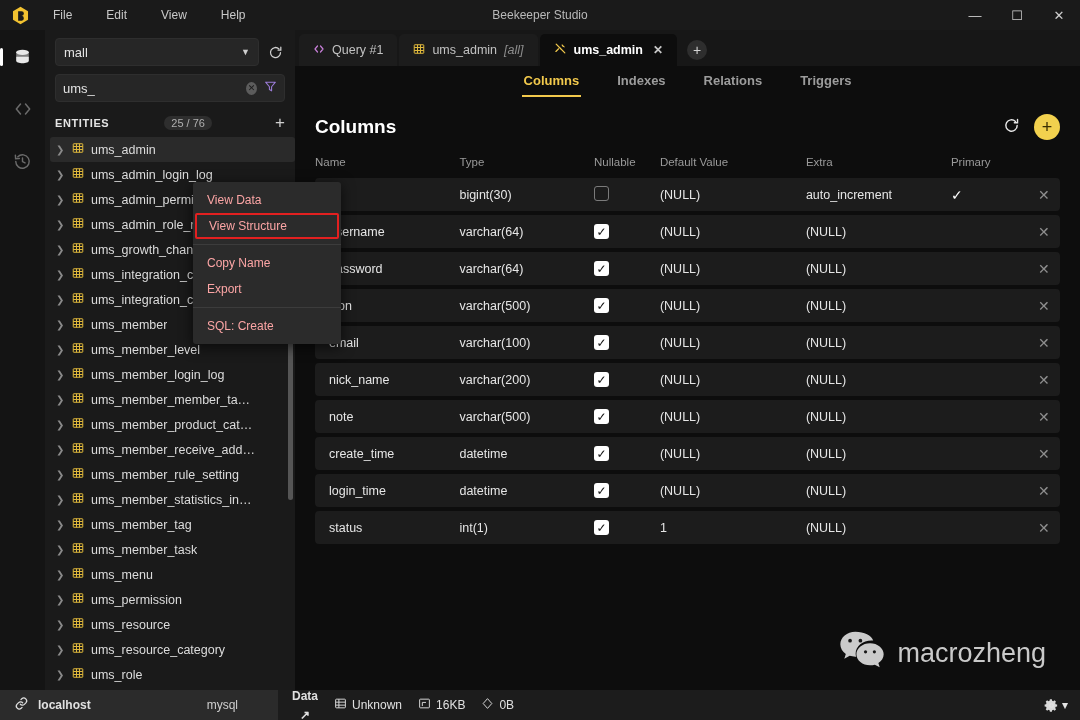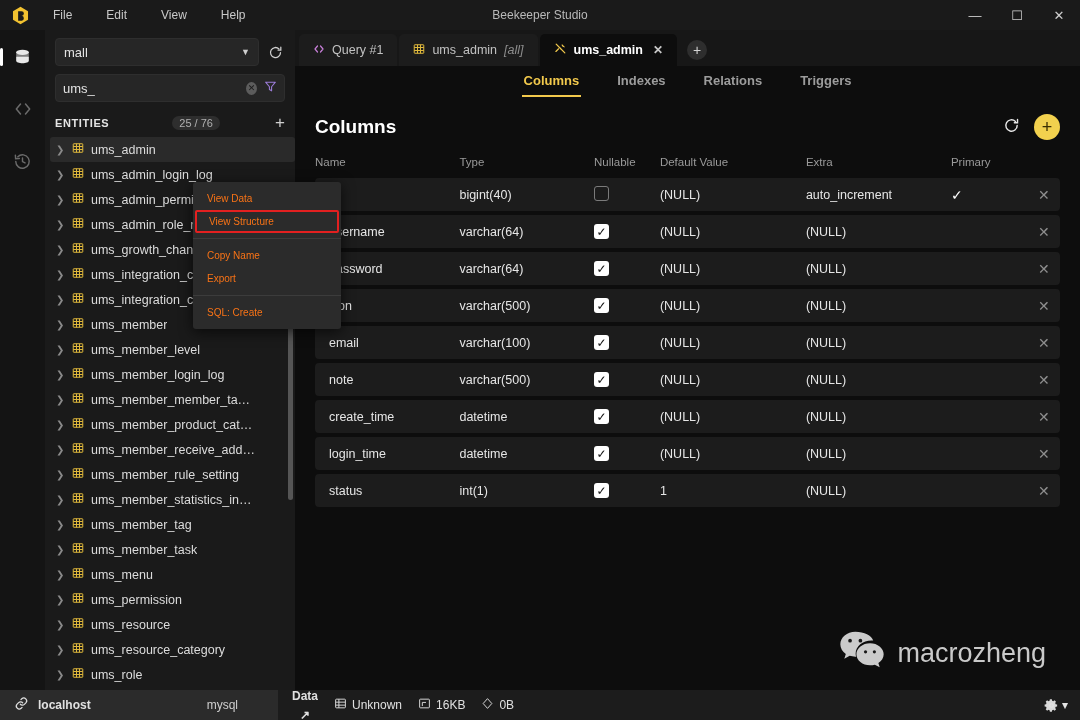--- a/index.html
+++ b/index.html
@@ -80,21 +80,21 @@
   .search-wrap input {
     flex: 1; background: transparent; border: none; outline: none;
     color: #e2e2e2; font-size: 13px; font-family: inherit;
   }
   .clear-x {
     width: 13px; height: 13px; border-radius: 50%; background: #5c5c5c;
     color: #1a1a1a; font-size: 9px; display: flex; align-items: center;
     justify-content: center; line-height: 1;
   }
   .entities-hdr {
-    display: flex; align-items: center; padding: 12px 10px 6px 10px; gap: 16px;
+    display: flex; align-items: center; padding: 12px 10px 6px 10px; gap: 8px;
   }
   .ent-label { font-size: 11px; font-weight: bold; letter-spacing: .6px; color: #e4e4e4; }
   .ent-count {
     font-size: 11px; color: #b0b0b0; background: #2e2e2e;
     padding: 1px 7px; border-radius: 9px; margin-left: 47px;
   }
   .ent-add { margin-left: auto; font-size: 17px; color: #cfcfcf; line-height: 1; }
   .ent-list { flex: 1; overflow: hidden; position: relative; padding-left: 5px; }
   .ent-item {
     display: flex; align-items: center; gap: 7px; height: 25px;
@@ -110,21 +110,21 @@
     background: #555; border-radius: 3px;
   }
 
   
   .ctx-menu {
     position: absolute; left: 148px; top: 152px; width: 148px;
     background: #2b2b2b; border-radius: 3px; padding: 5px 0;
     box-shadow: 0 3px 14px rgba(0,0,0,.65); z-index: 40;
   }
   .ctx-item {
-    padding: 6px 14px; font-size: 10px; color: #f97316; position: relative;
+    padding: 6px 14px; font-size: 12px; color: #fca5a5; position: relative;
   }
   .ctx-item.hl {
     border: 2px solid #e32020; margin: 0 2px; border-radius: 2px;
     padding: 4px 12px;
   }
   .ctx-sep { height: 1px; background: #3c3c3c; margin: 5px 0; }
 
   
   .main { flex: 1; background: #0d0d0d; display: flex; flex-direction: column; min-width: 0; }
   .tabbar { height: 36px; background: #171717; display: flex; align-items: flex-end; padding-left: 4px; }
@@ -609,21 +609,21 @@
             <th class="c-null">Nullable</th>
             <th class="c-def">Default Value</th>
             <th class="c-extra">Extra</th>
             <th class="c-prim">Primary</th>
             <th class="c-del"></th>
           </tr>
         </thead>
         <tbody id="cols-body">
             <tr class="row">
               <td class="c-name">id</td>
-              <td class="c-type">bigint(40)</td>
+              <td class="c-type">bigint(30)</td>
               <td class="c-null"><span class="chk off"></span></td>
               <td class="c-def nullv">(NULL)</td>
               <td class="c-extra ">auto_increment</td>
               <td class="c-prim"><span class="tick">✓</span></td>
               <td class="c-del"><span class="del-x">✕</span></td>
             </tr>
             <tr class="row">
               <td class="c-name">username</td>
               <td class="c-type">varchar(64)</td>
               <td class="c-null"><span class="chk on">✓</span></td>
@@ -646,20 +646,29 @@
               <td class="c-type">varchar(500)</td>
               <td class="c-null"><span class="chk on">✓</span></td>
               <td class="c-def nullv">(NULL)</td>
               <td class="c-extra nullv">(NULL)</td>
               <td class="c-prim"></td>
               <td class="c-del"><span class="del-x">✕</span></td>
             </tr>
             <tr class="row">
               <td class="c-name">email</td>
               <td class="c-type">varchar(100)</td>
+              <td class="c-null"><span class="chk on">✓</span></td>
+              <td class="c-def nullv">(NULL)</td>
+              <td class="c-extra nullv">(NULL)</td>
+              <td class="c-prim"></td>
+              <td class="c-del"><span class="del-x">✕</span></td>
+            </tr>
+            <tr class="row">
+              <td class="c-name">nick_name</td>
+              <td class="c-type">varchar(200)</td>
               <td class="c-null"><span class="chk on">✓</span></td>
               <td class="c-def nullv">(NULL)</td>
               <td class="c-extra nullv">(NULL)</td>
               <td class="c-prim"></td>
               <td class="c-del"><span class="del-x">✕</span></td>
             </tr>
             <tr class="row">
               <td class="c-name">note</td>
               <td class="c-type">varchar(500)</td>
               <td class="c-null"><span class="chk on">✓</span></td>

